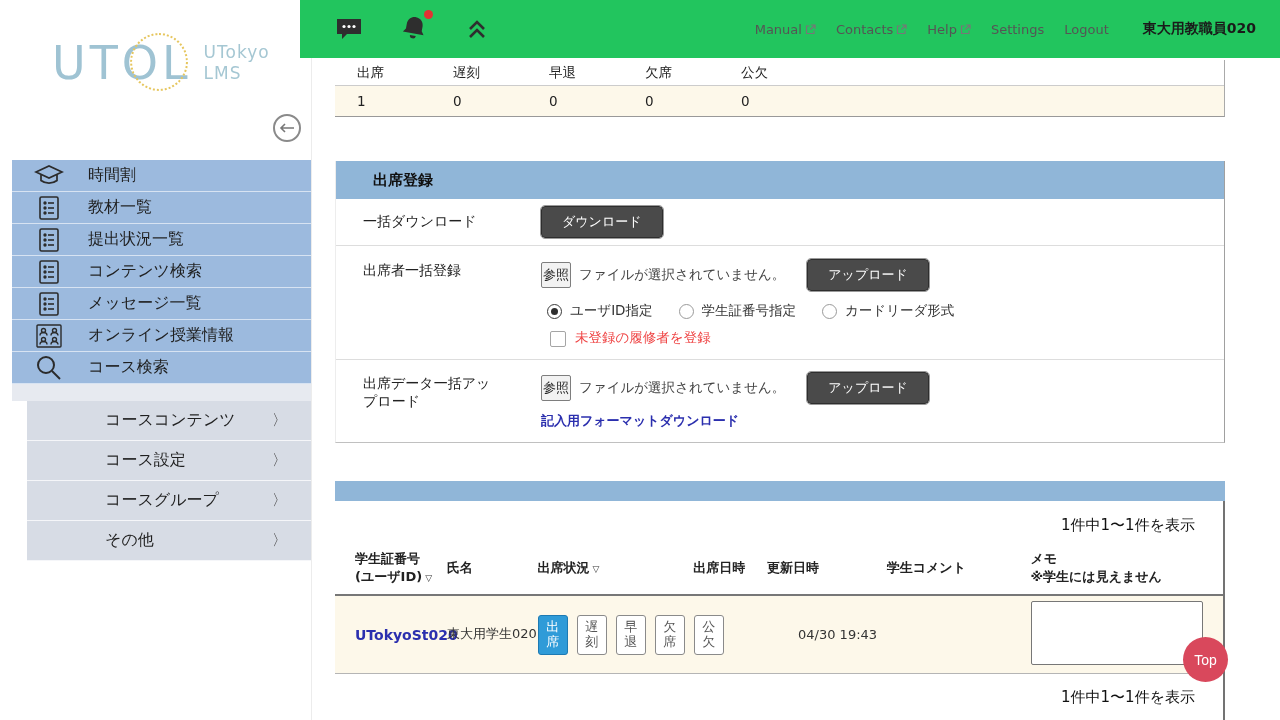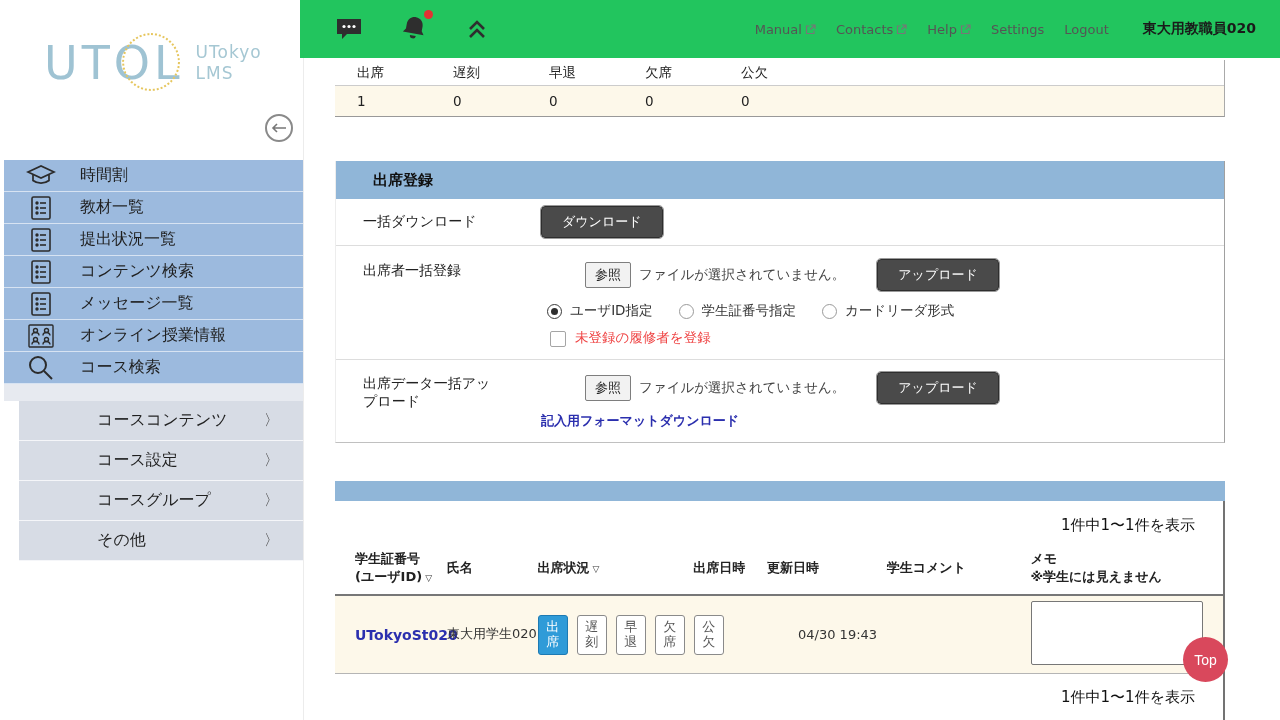--- a/index.html
+++ b/index.html
@@ -1,21 +1,21 @@
 <!DOCTYPE html>
 <html><head>
 <meta charset="utf-8">
 <style>
   * { margin:0; padding:0; box-sizing:border-box; }
   html,body { width:1280px; height:720px; overflow:hidden; background:#fff;
     font-family:"DejaVu Sans","Liberation Sans",sans-serif; }
   body { position:relative; }
 
   
-  .sidebar { position:absolute; left:4px; top:0; width:300px; height:720px; background:#fff; border-right:1px solid #ececec; }
+  .sidebar { position:absolute; left:12px; top:0; width:300px; height:720px; background:#fff; border-right:1px solid #ececec; }
   .logo-area { position:relative; height:160px; }
   .logo-row { display:flex; align-items:flex-start; padding:40px 0 0 40px; }
   .logo-main { font-size:46px; color:#9fc3d3; letter-spacing:4px; position:relative; line-height:1; }
   .logo-ring { position:absolute; width:58px; height:58px; border:2px dotted #e6c65e; border-radius:50%; left:118px; top:33px; }
   .logo-sub { font-size:17px; color:#a5c7d3; margin-left:12px; margin-top:2px; line-height:1.25; letter-spacing:1px; }
   .collapse-btn { position:absolute; right:10px; top:114px; width:28px; height:28px; border-radius:50%;
     border:2px solid #8a8a8a; background:#fff; display:flex; align-items:center; justify-content:center; cursor:pointer; }
   .nav-item { height:32px; background:#9cbade; display:flex; align-items:center; padding-left:20px;
     border-bottom:1px solid rgba(255,255,255,.6); cursor:pointer; }
   .nav-item .nicon { width:34px; display:flex; justify-content:center; }
@@ -51,23 +51,23 @@
   .reg-label { width:159px; padding-left:27px; font-size:14px; color:#222; line-height:1.25; }
   .reg-controls { margin-left:46px; }
   .row1 { align-items:center; height:47px; }
   .row2 { padding:13px 0 12px; }
   .row2 .reg-label, .row3 .reg-label { padding-top:3px; }
   .row3 { padding:12px 0 12px; }
   .file-line { display:flex; align-items:center; gap:8px; }
   .btn-dark { background:#4a4a4a; color:#fff; border:1px solid #2e2e2e; border-radius:4px;
     font-size:13px; padding:6px 20px; cursor:pointer; outline:1px solid #9a9a9a; }
   .btn-browse { background:#f2f2f2; color:#222; border:1px solid #7e7e7e; border-radius:2px;
-    font-size:13px; padding:3px 9px; cursor:pointer;margin-left:44px; }
+    font-size:13px; padding:3px 1px; cursor:pointer; }
   .file-status { font-size:13.5px; color:#444; }
-  .upl { margin-left:24px; }
+  .upl { margin-left:14px; }
   .radio-line { display:flex; align-items:center; gap:26px; margin-top:11px; padding-left:6px; }
   .radio-pair { display:inline-flex; align-items:center; gap:8px; font-size:13.5px; color:#333; cursor:pointer; }
   .radio { width:15px; height:15px; border-radius:50%; border:1px solid #9a9a9a; background:#fff; display:inline-block; flex-shrink:0; }
   .radio.checked { border-color:#3a3a3a; position:relative; }
   .radio.checked::after { content:""; position:absolute; inset:3px; border-radius:50%; background:#2e2e2e; }
   .check-line { display:flex; align-items:flex-end; gap:9px; margin-top:9px; padding-left:9px; font-size:13.5px; color:#ef4444; }
   .checkbox { width:16px; height:16px; border:1px solid #a5a5a5; background:#fff; border-radius:2px; flex-shrink:0; cursor:pointer; }
   .fmt-link { display:inline-block; margin-top:8px; font-size:13px; color:#2b2fae; font-weight:bold; text-decoration:none; cursor:pointer; }
 
   .list-section { width:890px; margin-top:38px; }

